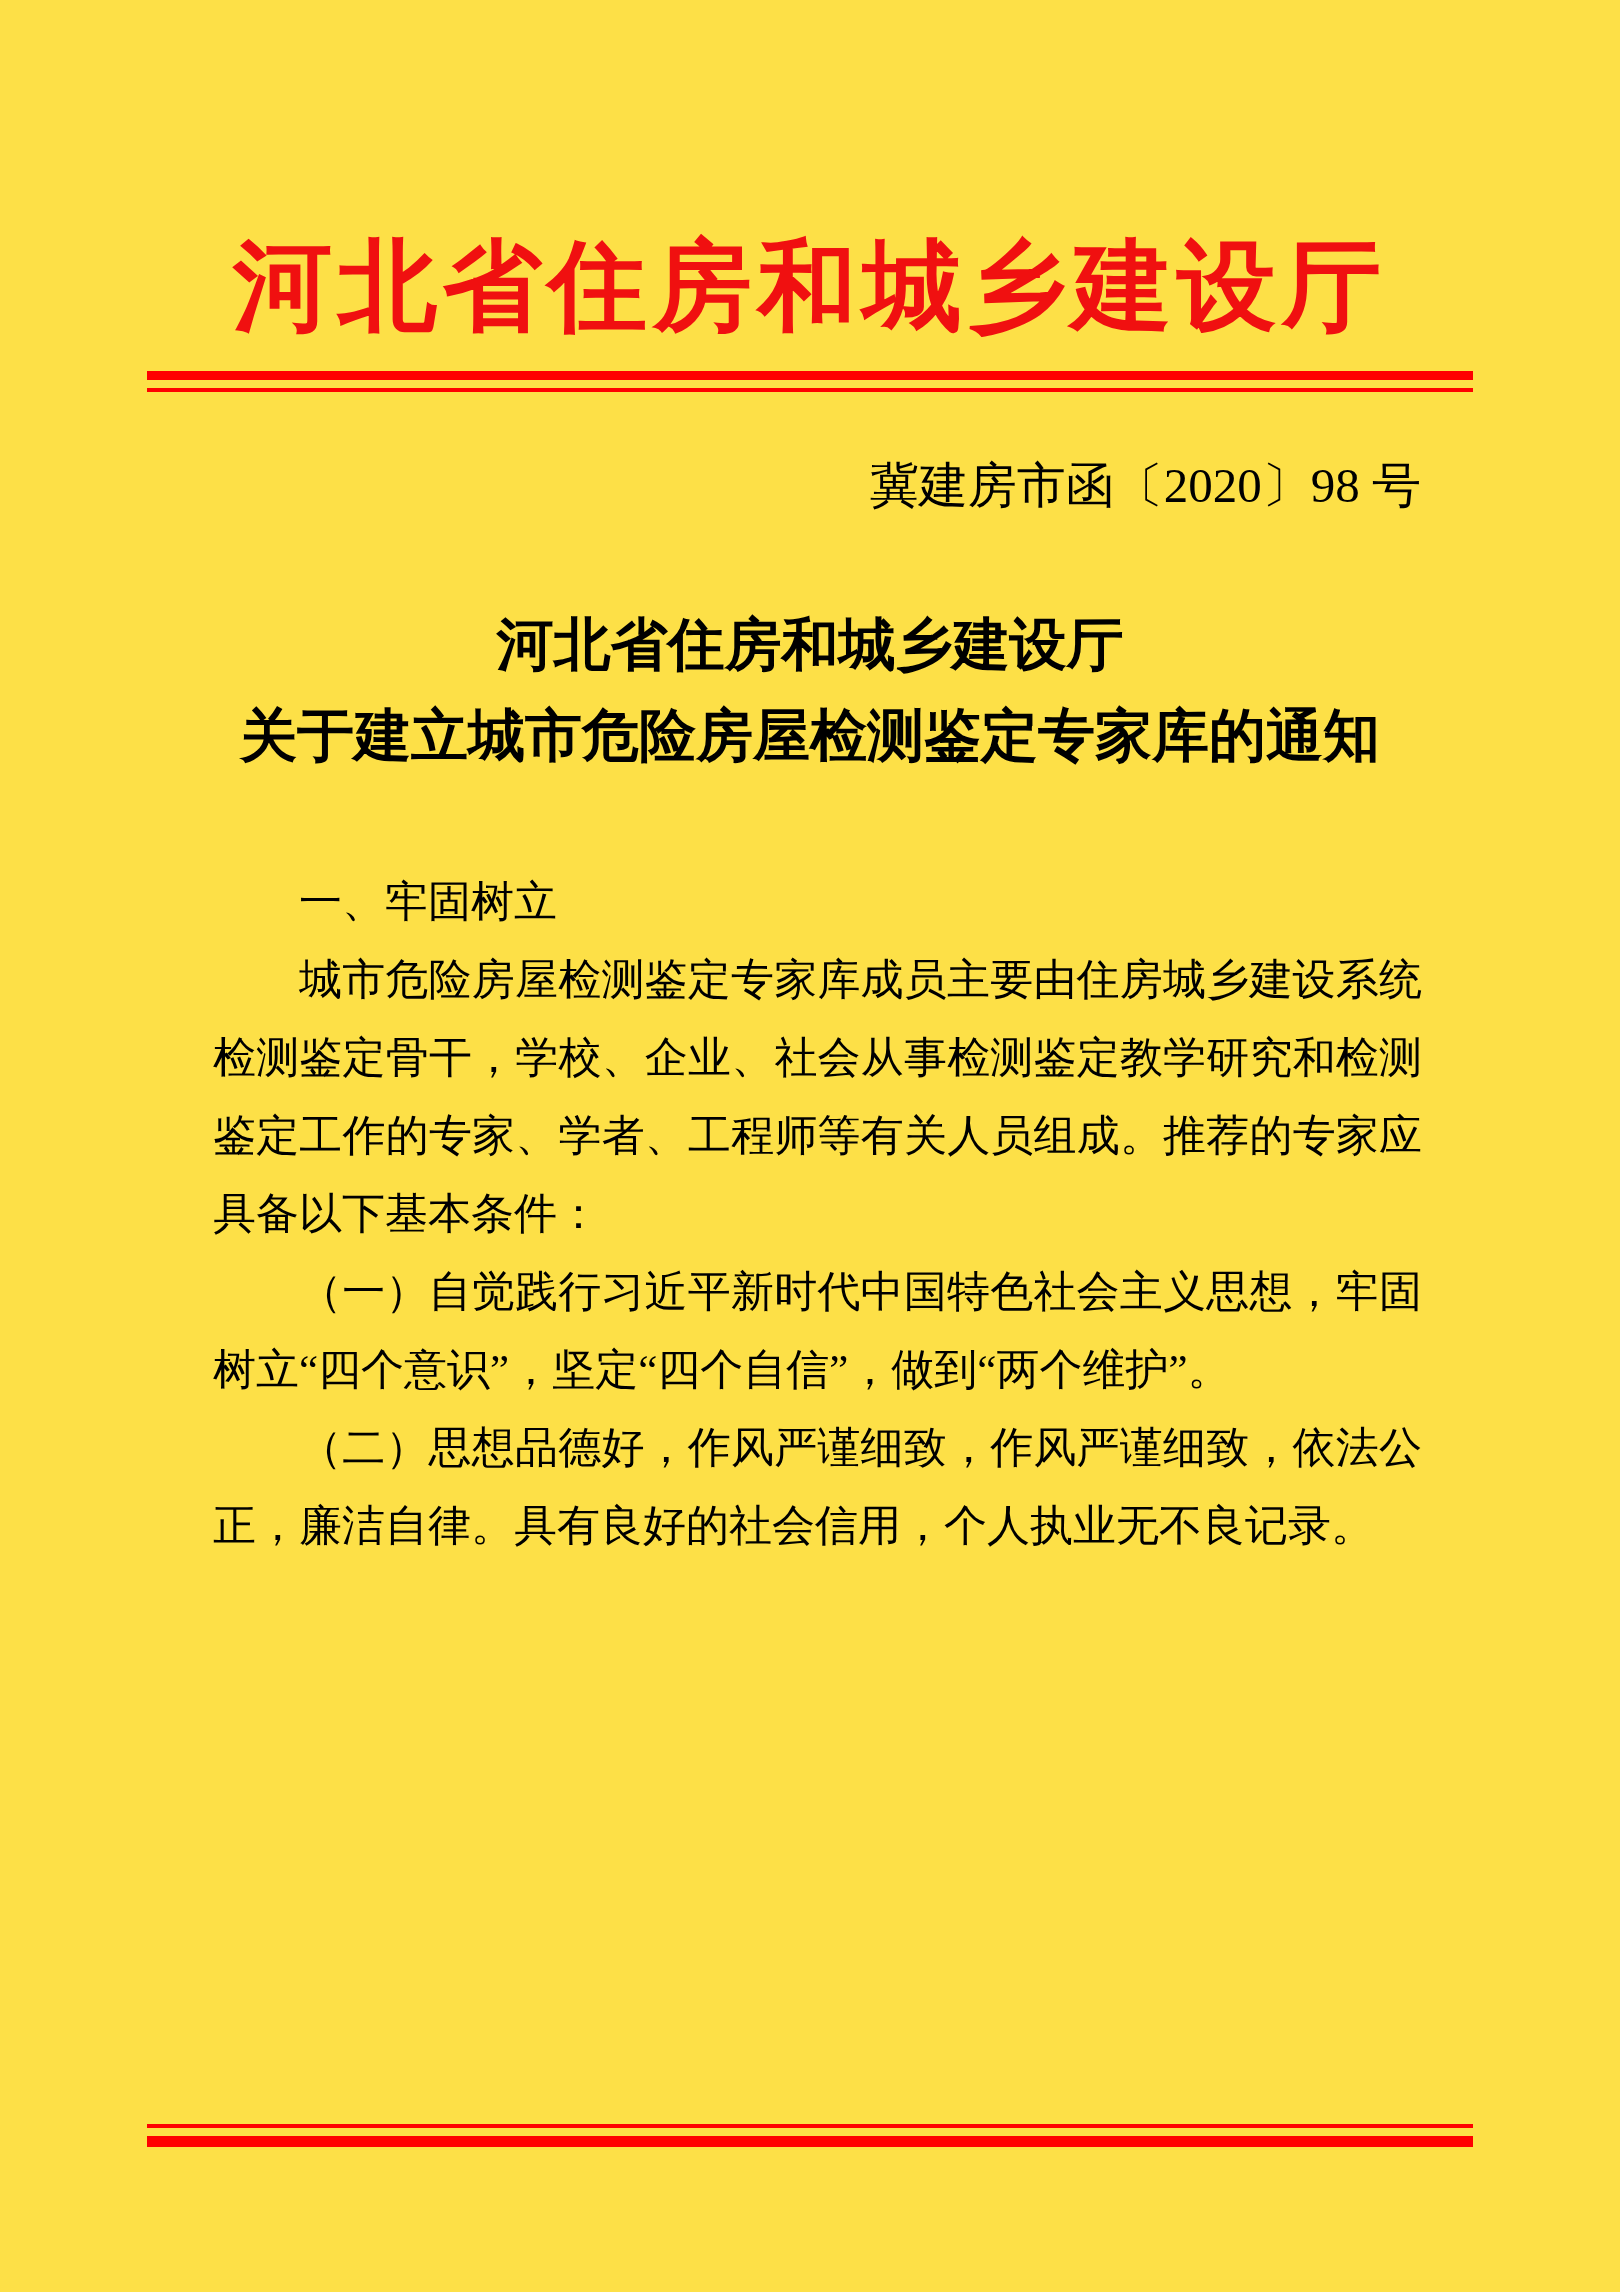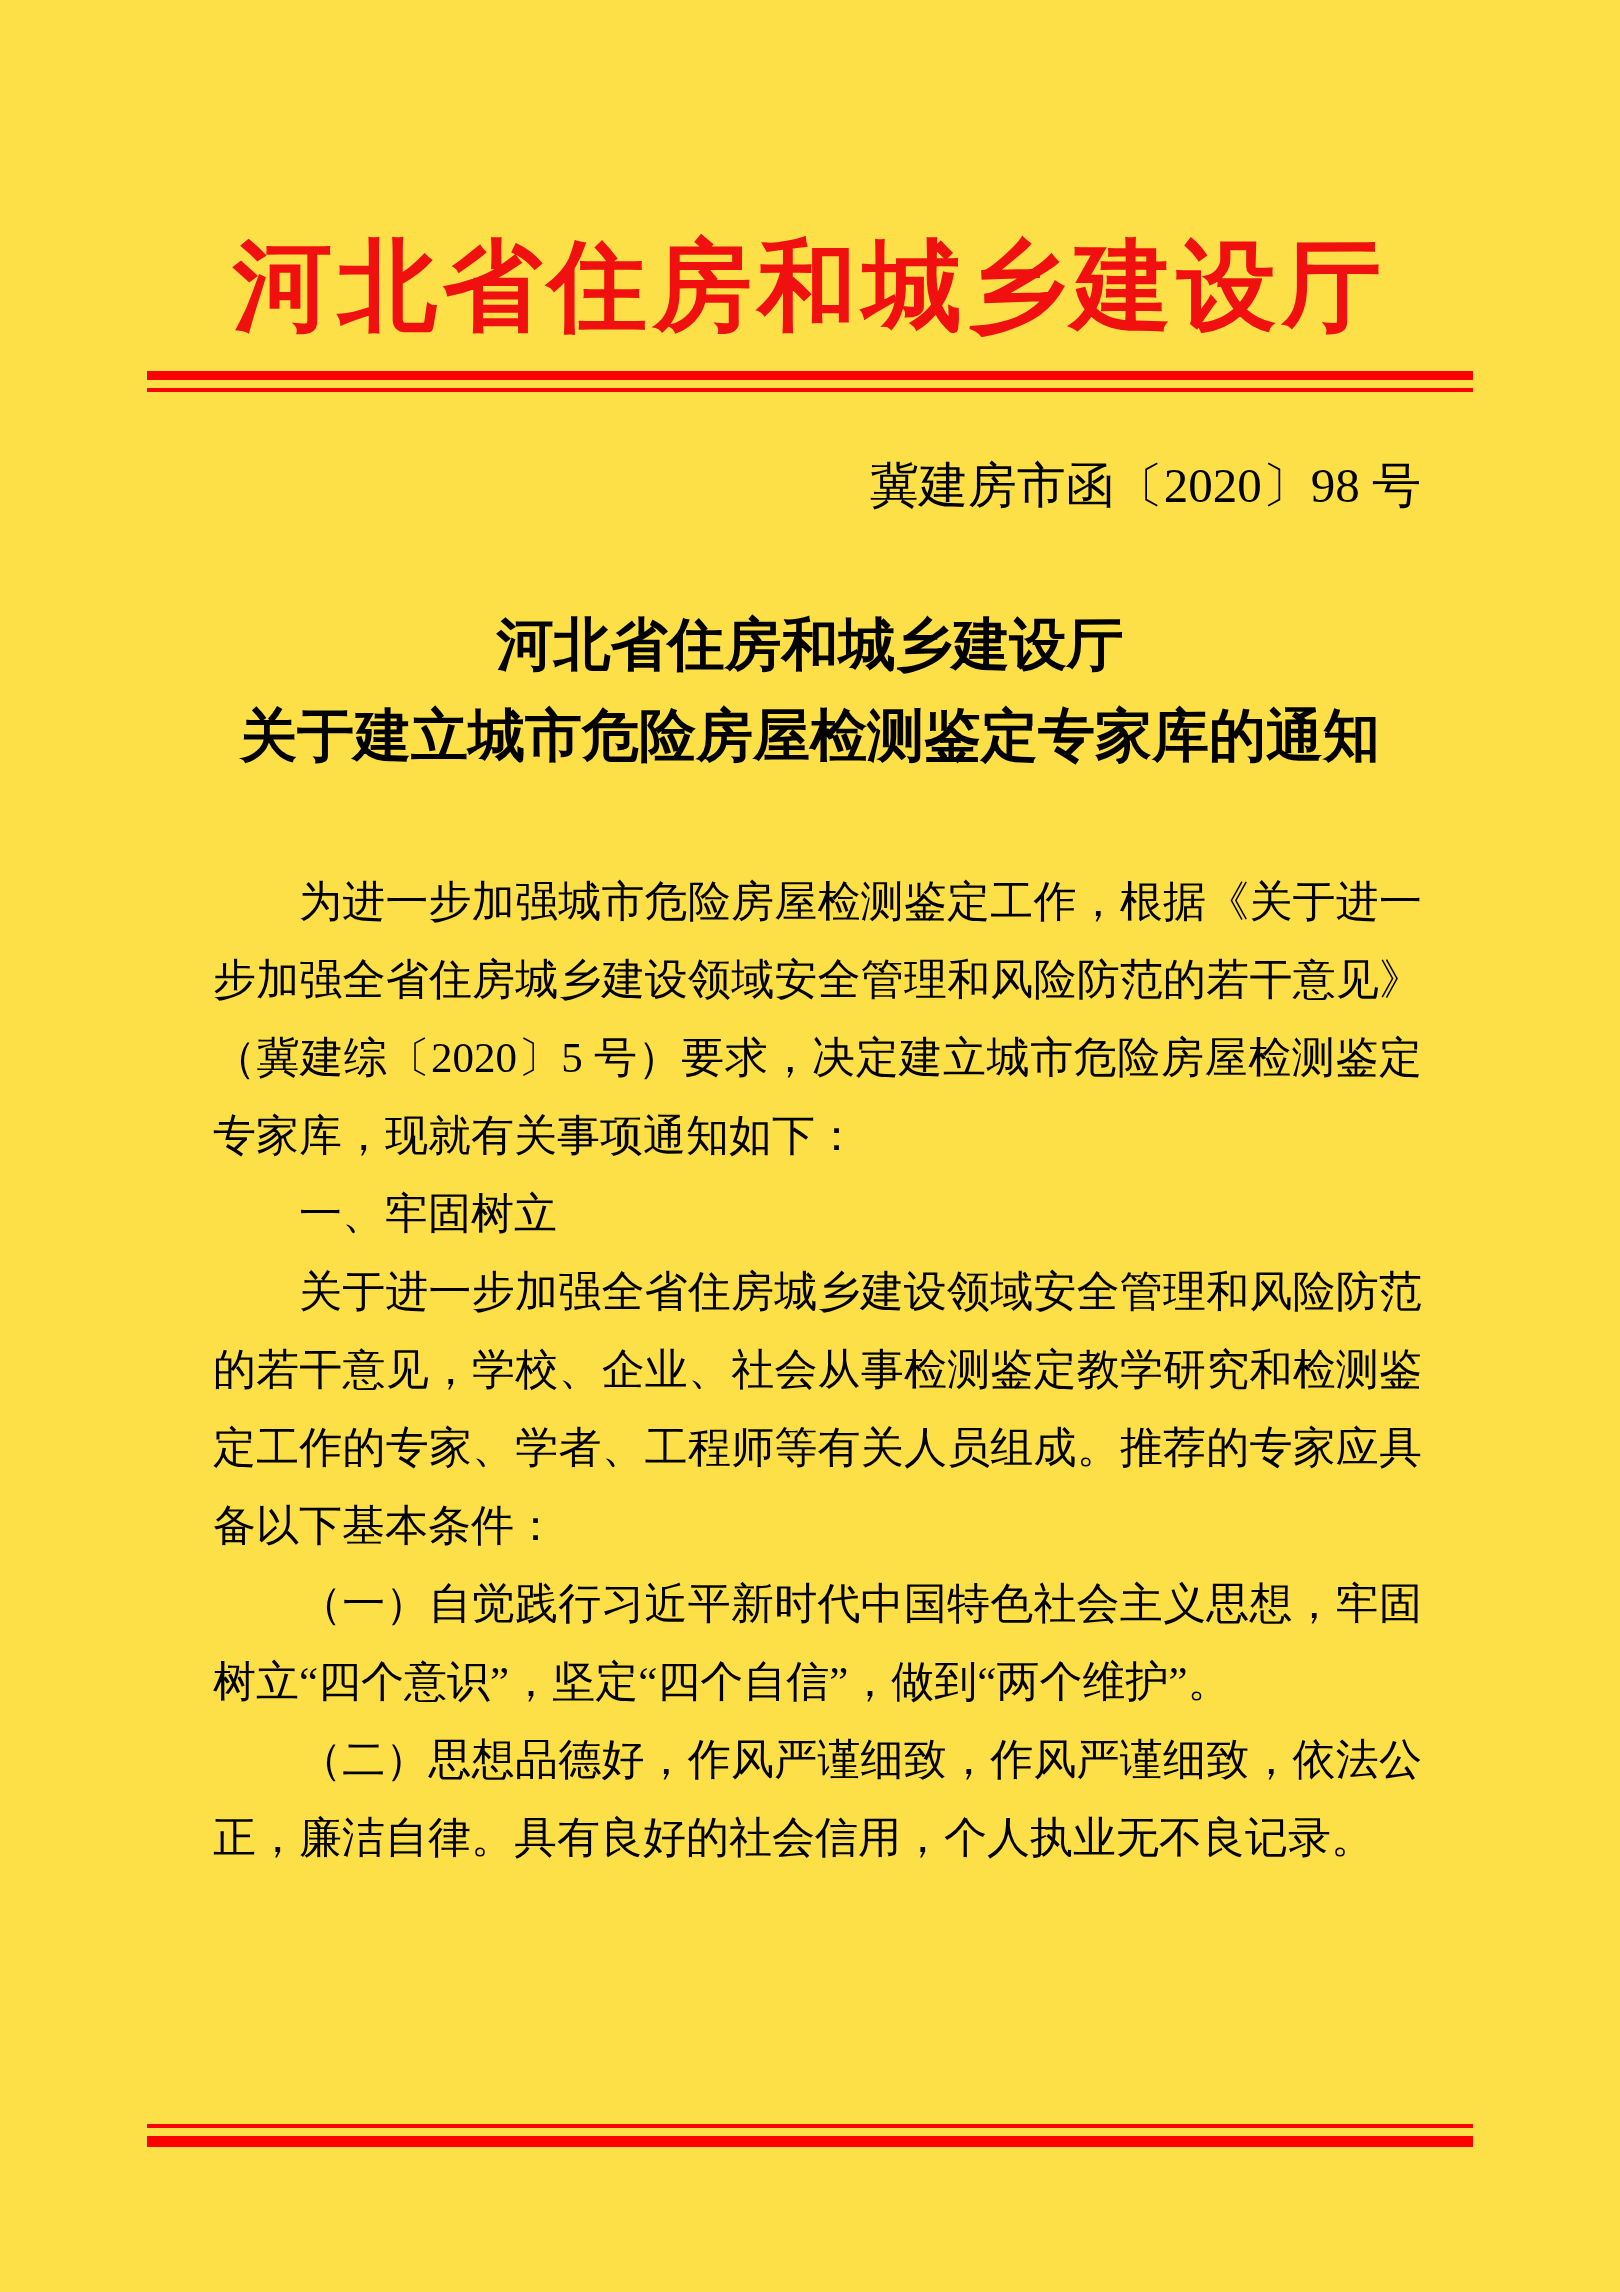--- a/index.html
+++ b/index.html
@@ -97,23 +97,22 @@
   <div class="rule rule-top-thin"></div>
 
   <div class="doc-number">冀建房市函〔2020〕98 号</div>
 
   <div class="doc-title">
     <div>河北省住房和城乡建设厅</div>
     <div>关于建立城市危险房屋检测鉴定专家库的通知</div>
   </div>
 
   <div class="body-text">
-      <p class="indent">为进一步加强城市危险房屋检测鉴定工作，根据《关于进一步加强全省住房城乡建设领域安全管理和风险防范的若干意见》（冀建综〔2020〕5 号）要求，决定建立城市危险房屋检测鉴定专家库，现就有关事项通知如下：</p>
       <p class="indent">一、牢固树立</p>
-      <p class="indent">关于进一步加强全省住房城乡建设领域安全管理和风险防范的若干意见，学校、企业、社会从事检测鉴定教学研究和检测鉴定工作的专家、学者、工程师等有关人员组成。推荐的专家应具备以下基本条件：</p>
+      <p class="indent">城市危险房屋检测鉴定专家库成员主要由住房城乡建设系统检测鉴定骨干，学校、企业、社会从事检测鉴定教学研究和检测鉴定工作的专家、学者、工程师等有关人员组成。推荐的专家应具备以下基本条件：</p>
       <p class="indent">（一）自觉践行习近平新时代中国特色社会主义思想，牢固树立“四个意识”，坚定“四个自信”，做到“两个维护”。</p>
       <p class="indent">（二）思想品德好，作风严谨细致，作风严谨细致，依法公正，廉洁自律。具有良好的社会信用，个人执业无不良记录。</p>
     </div>
 
   <div class="rule rule-bottom-thin"></div>
   <div class="rule rule-bottom-thick"></div>
 
 </div>
 
 

